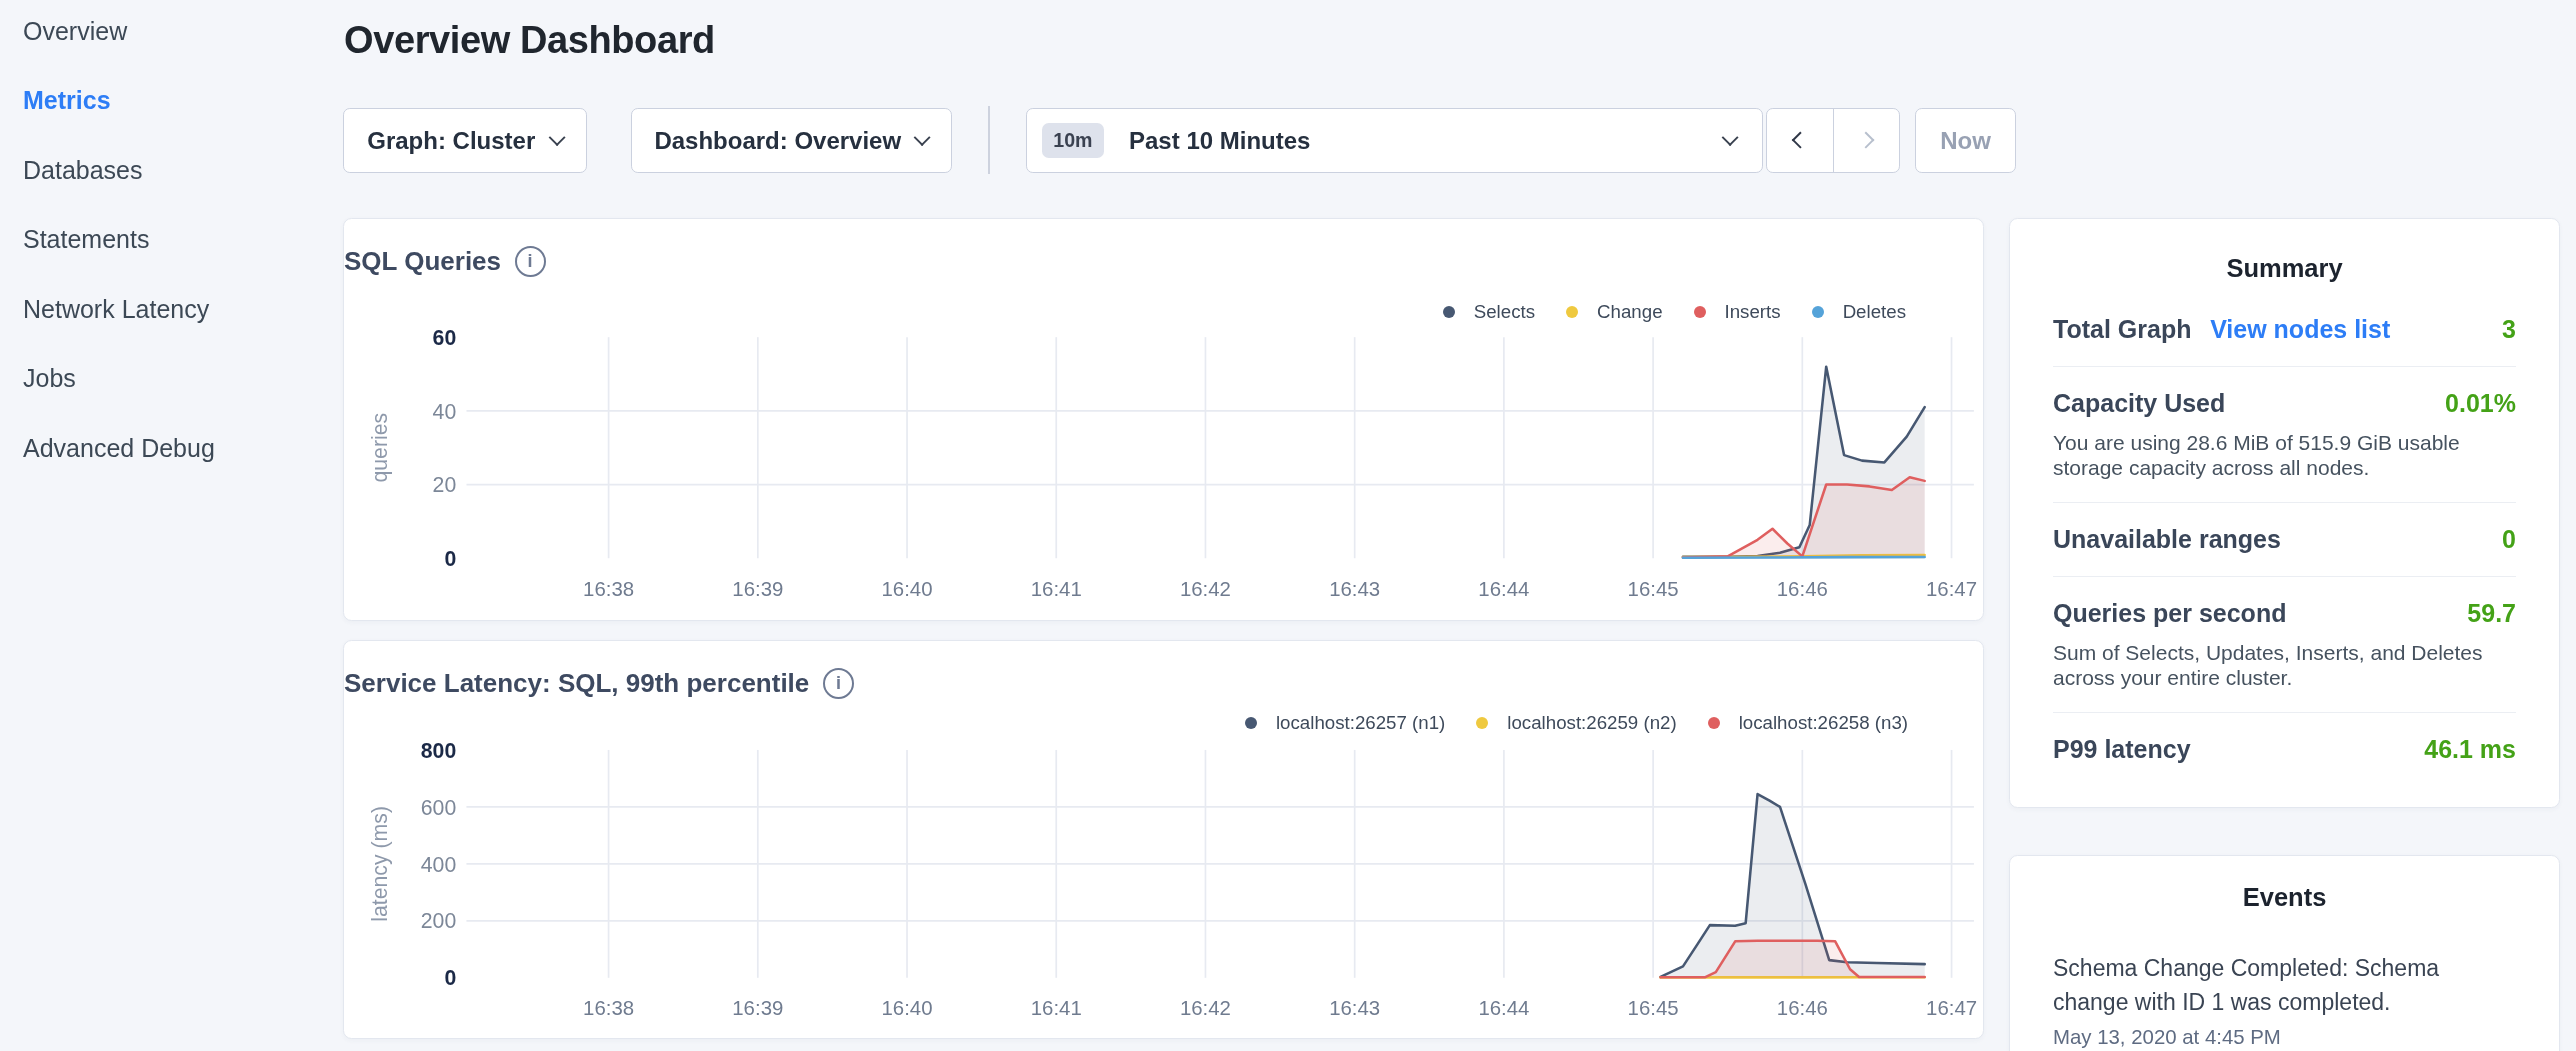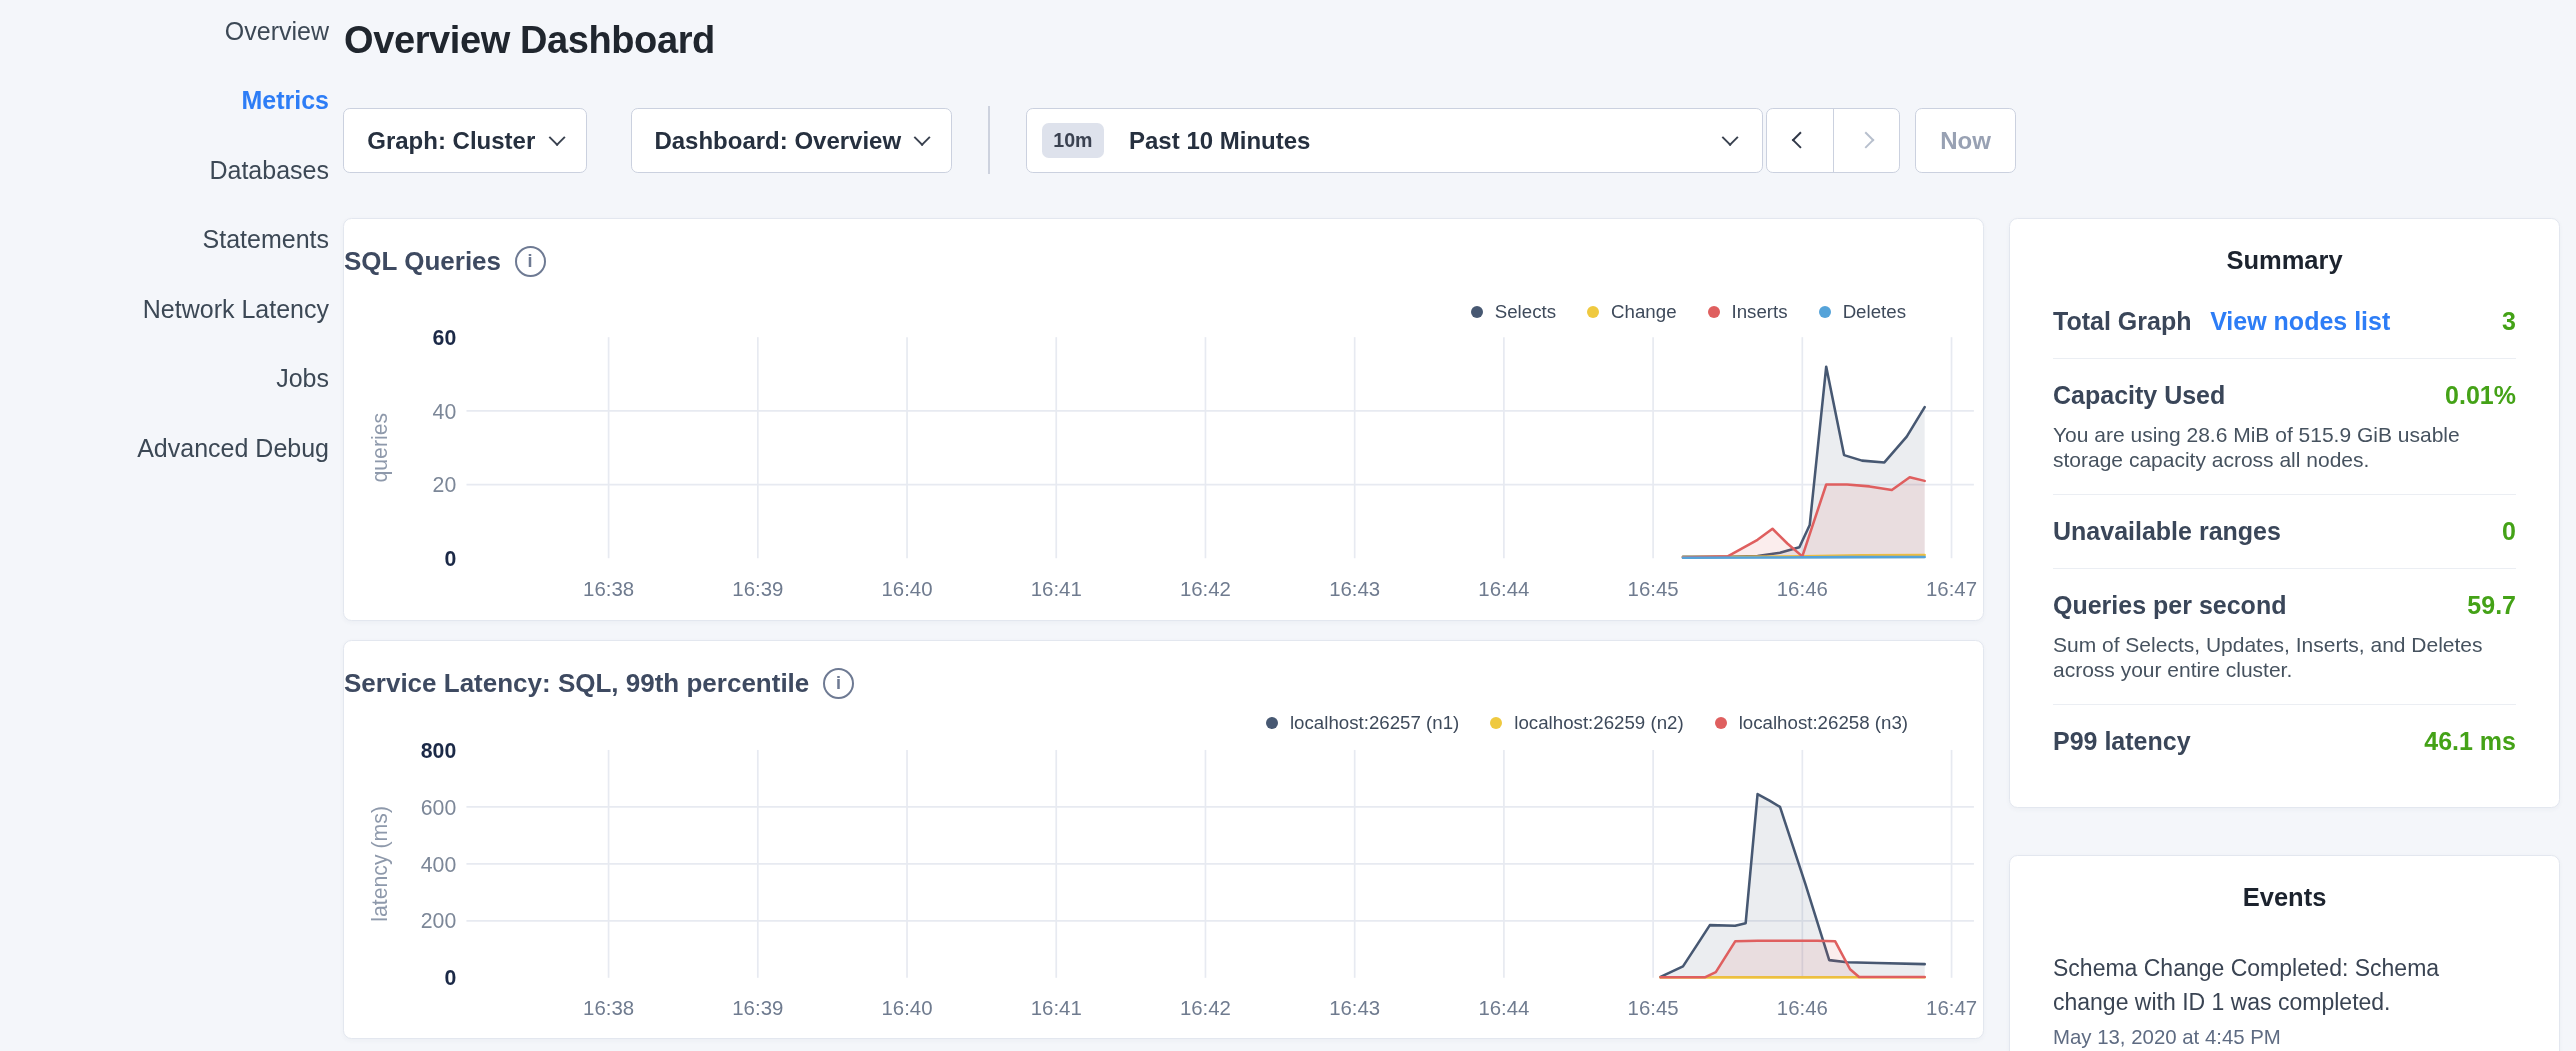--- a/index.html
+++ b/index.html
@@ -3,21 +3,21 @@
 <meta charset="utf-8">
 <style>
   html,body{margin:0;padding:0;background:#e9ebf1;}
   #root{
     position:relative;width:2576px;height:1051px;overflow:hidden;
     background:#F4F6FA;
     font-family:"Liberation Sans","DejaVu Sans",sans-serif;
     color:#242A35;
   }
   
-  .sidebar{position:absolute;left:23px;top:18.7px;width:306px;text-align:right;}
+  .sidebar{position:absolute;left:23px;top:18.7px;width:306px;}
   .nav-item{
     font-size:25px;line-height:25.5px;margin-bottom:44px;color:#3C4855;cursor:pointer;
   }
   .nav-item.active{color:#2D7DF6;font-weight:700;}
   
   .page-title{
     position:absolute;left:344px;top:18.7px;margin:0;
     font-size:38px;font-weight:600;color:#20262E;letter-spacing:-0.4px;
   }
   
@@ -63,26 +63,26 @@
   }
   .chart-title{font-size:26px;font-weight:700;color:#3E4A61;}
   .info-icon{
     width:27px;height:27px;border:2.6px solid #6E7A93;border-radius:50%;
     color:#6E7A93;font-size:18px;line-height:27px;text-align:center;
     font-weight:600;cursor:pointer;flex:0 0 auto;
   }
   .legend{position:absolute;display:flex;gap:31px;z-index:2;}
   .legend-1{right:77px;top:82px;}
   .legend-2{right:75px;top:71px;}
-  .legend-item{display:flex;align-items:center;gap:12px;cursor:pointer;}
+  .legend-item{display:flex;align-items:center;gap:19px;cursor:pointer;}
   .legend-dot{width:12px;height:12px;border-radius:50%;}
   .legend-label{font-size:18.7px;color:#3E4A5B;}
   .chart-svg{position:absolute;left:0;top:0;}
   
-  .summary-card{left:2009px;top:218px;width:551px;height:590px;padding:0 43px;}
+  .summary-card{left:2009px;top:218px;width:551px;height:590px;padding:8px 43px;}
   .events-card{left:2009px;top:855px;width:551px;height:255px;padding:0 43px;}
   .panel-title{
     padding:27px 0 10.2px;text-align:center;font-size:25.5px;font-weight:700;color:#1C232E;
   }
   .srow{padding:22px 0;border-bottom:1.7px solid #EBEEF3;}
   .srow:last-child{border-bottom:none;}
   .srow-main{display:flex;align-items:baseline;}
   .slabel{font-size:25px;font-weight:700;color:#3A4659;}
   .slink{font-size:25px;font-weight:600;color:#2D7DF6;margin-left:18.7px;cursor:pointer;text-decoration:none;}
   .sval{margin-left:auto;font-size:25px;font-weight:700;color:#44A217;}

